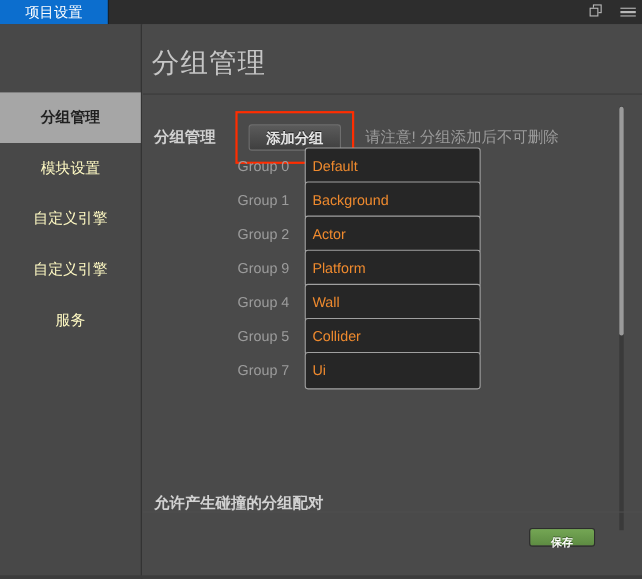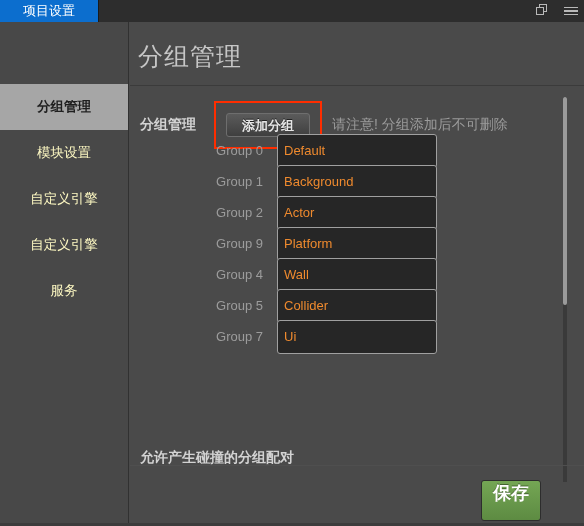--- a/index.html
+++ b/index.html
@@ -134,22 +134,22 @@
   .sb-track{position:absolute;left:0;top:0;width:4px;height:385px;background:#3a3a3a;}
   .sb-thumb{position:absolute;left:0;top:0;width:4px;height:208px;background:#9b9b9b;border-radius:2px;cursor:pointer;}
 
   
   .footer{
     position:absolute;left:0;bottom:0;width:454px;height:60px;
     border-top:1px solid #4f4f4f;
   }
   .savebtn{
     position:absolute;right:43px;top:14px;
-    width:60px;height:41px;line-height:25px;text-align:center;
-    font-size:18px;font-weight:bold;color:#ffffff;
+    width:60px;height:17px;line-height:25px;text-align:center;
+    font-size:10px;font-weight:bold;color:#ffffff;
     background:linear-gradient(#74a654,#5d8b42);
     border:1px solid #2d2d2d;border-radius:3px;
     box-sizing:border-box;cursor:pointer;
     text-shadow:0 -1px 0 rgba(0,0,0,.4);
   }
   .bottombar{
     position:absolute;left:0;bottom:0;width:584px;height:3px;
     background:#3c3c3c;
   }
 </style>

